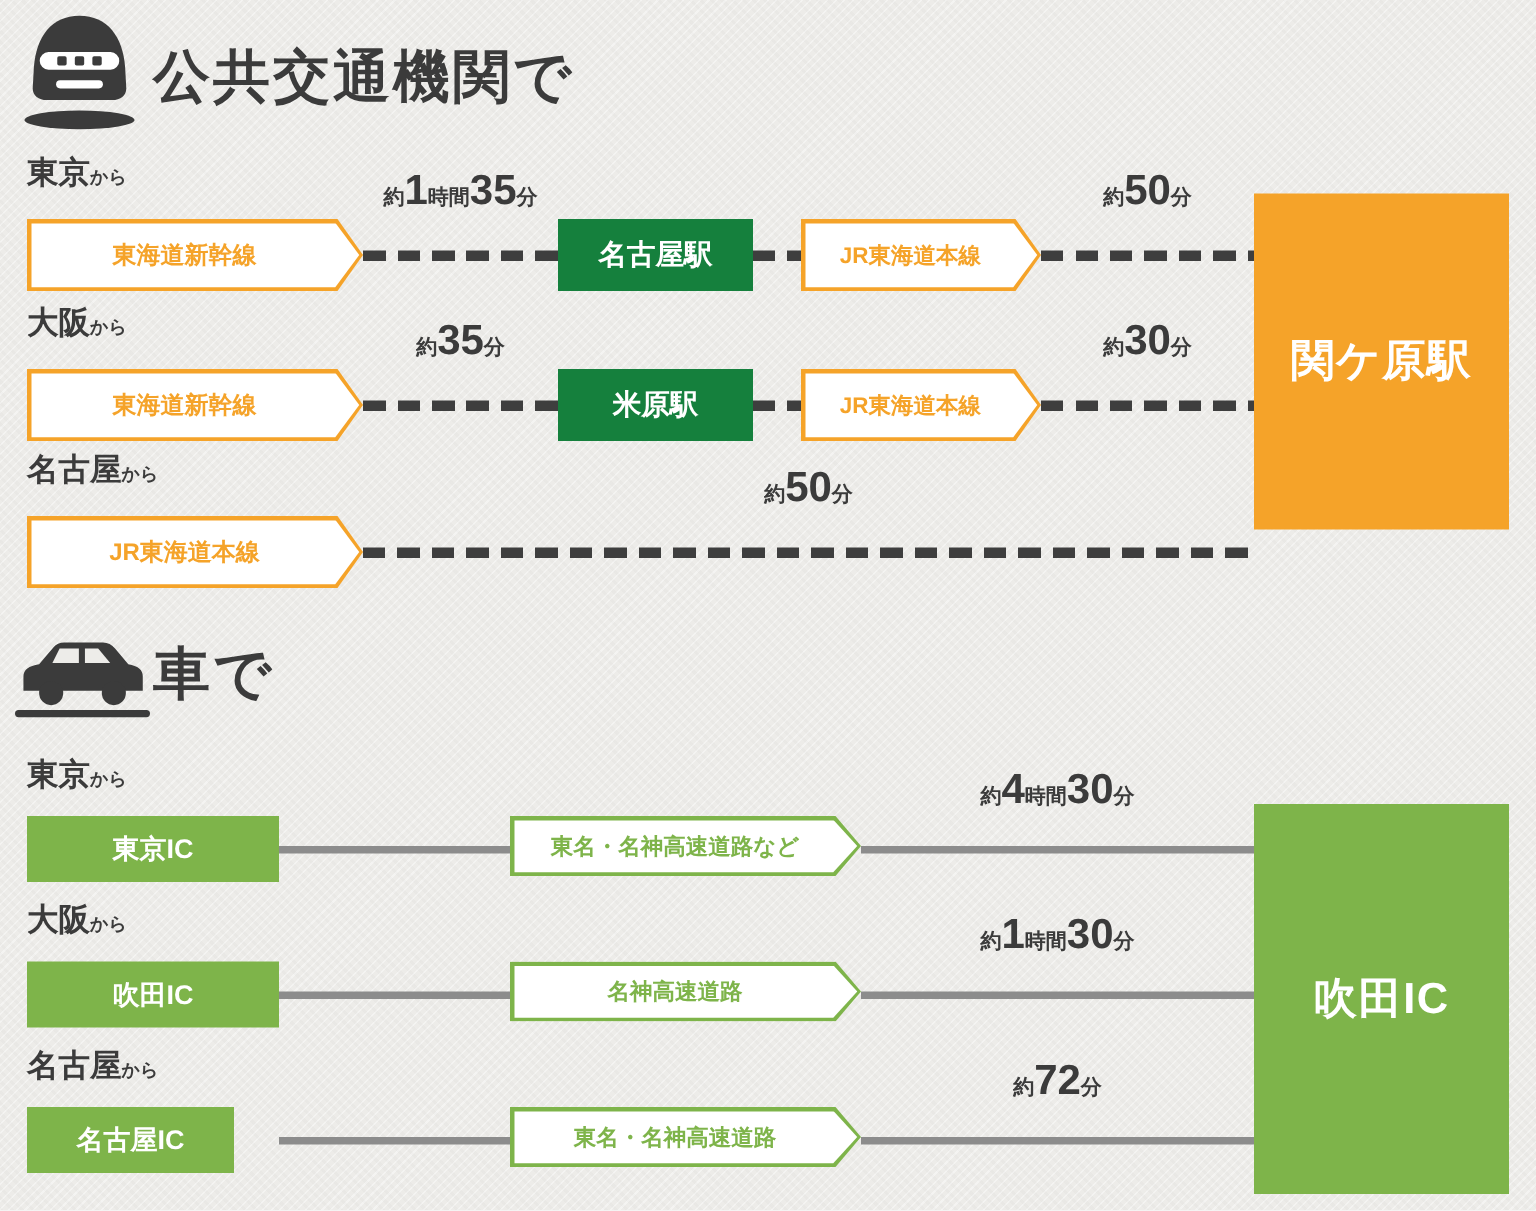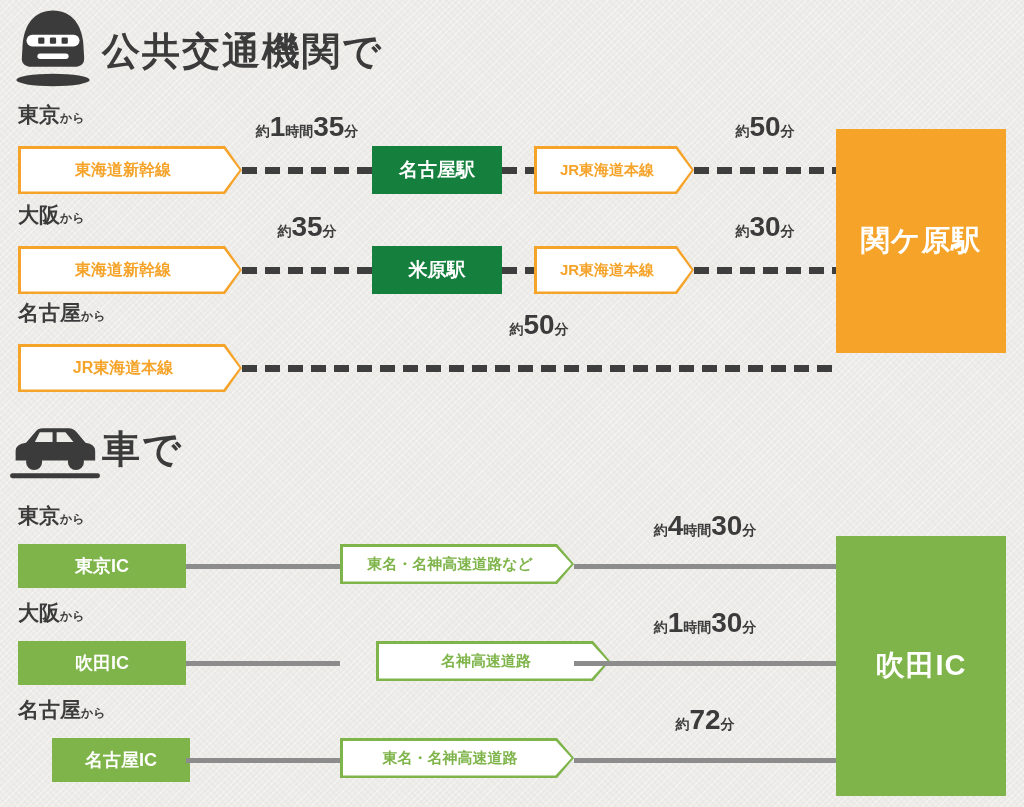--- a/index.html
+++ b/index.html
@@ -203,38 +203,38 @@
       <span class="t-sm">分</span>
   </div>
 
   <div class="from-label" style="left:18px; top:599px;">
     <span class="from-city">大阪</span><span class="from-suffix">から</span>
   </div>
   <div class="ic-box" style="left:18px; top:641px; width:168px;">
     <span>吹田IC</span>
   </div>
   <div class="sline" style="left:186px; top:661px; width:154px;"></div>
-  <div class="arrow-box green" style="left:340px; top:641px; width:234px;margin-left:36px;">
+  <div class="arrow-box green" style="left:340px; top:641px; width:234px;">
     <div class="abox-shell"></div>
     <div class="abox-inner"></div>
     <div class="abox-label sm">名神高速道路</div>
   </div>
   <div class="sline" style="left:574px; top:661px; width:262px;"></div>
   <div class="duration" style="left:574px; top:609px; width:262px;">
     <span class="t-sm">約</span>
       <span class="t-lg">1</span>
       <span class="t-sm">時間</span>
       <span class="t-lg">30</span>
       <span class="t-sm">分</span>
   </div>
 
   <div class="from-label" style="left:18px; top:696px;">
     <span class="from-city">名古屋</span><span class="from-suffix">から</span>
   </div>
-  <div class="ic-box" style="left:18px; top:738px; width:138px;margin-left:34px;">
+  <div class="ic-box" style="left:18px; top:738px; width:138px;">
     <span>名古屋IC</span>
   </div>
   <div class="sline" style="left:186px; top:758px; width:154px;"></div>
   <div class="arrow-box green" style="left:340px; top:738px; width:234px;">
     <div class="abox-shell"></div>
     <div class="abox-inner"></div>
     <div class="abox-label sm">東名・名神高速道路</div>
   </div>
   <div class="sline" style="left:574px; top:758px; width:262px;"></div>
   <div class="duration" style="left:574px; top:706px; width:262px;">

